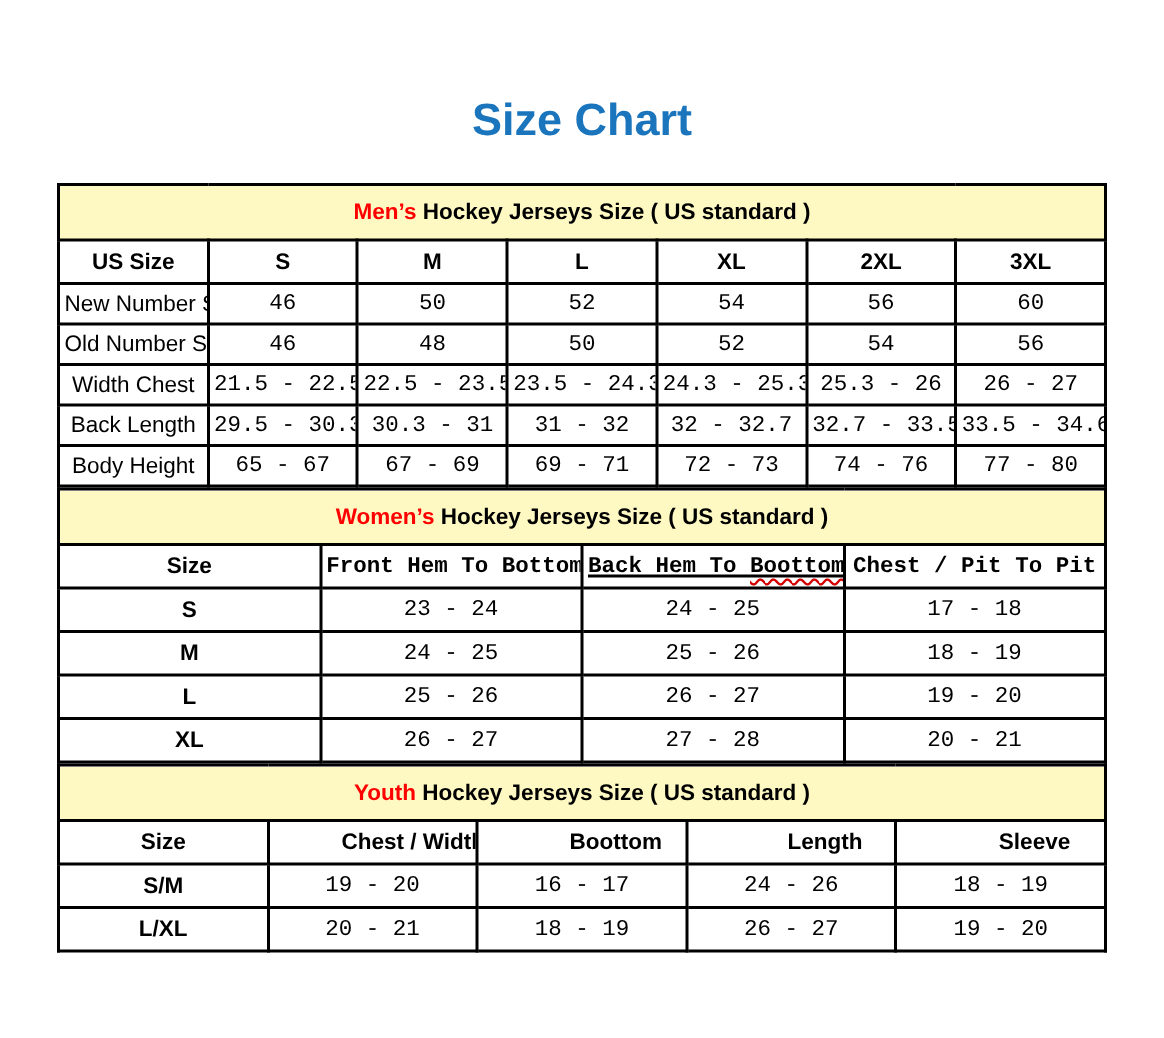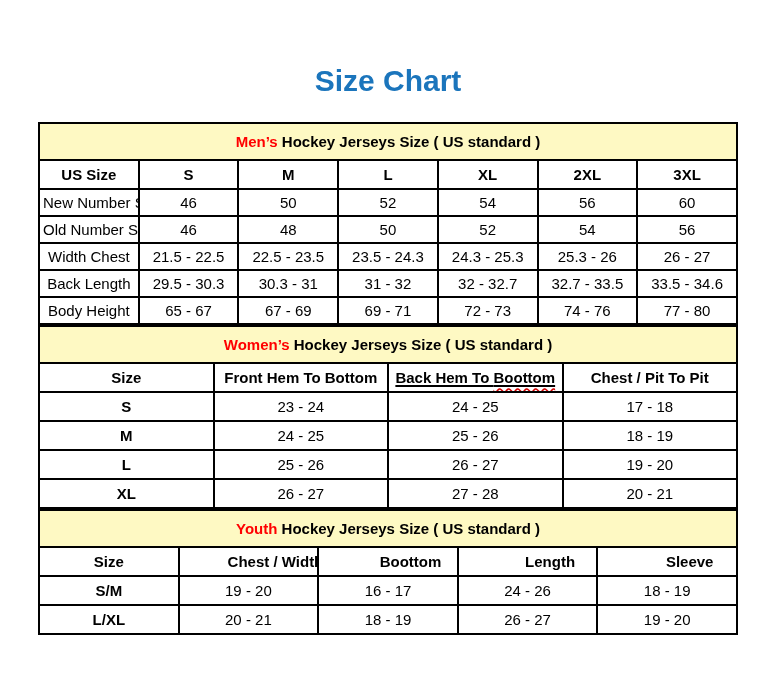--- a/index.html
+++ b/index.html
@@ -64,33 +64,34 @@
     font-weight: normal;
     background: #ffffff;
   }
   
   #table-womens tbody.data-rows th.row-label,
   #table-youth tbody.data-rows th.row-label {
     font-weight: bold;
   }
   tbody.data-rows td {
     font-weight: normal;
+    font-family: Liberation Mono, monospace;
   }
   #table-mens tbody.data-rows td,
   #table-mens tbody.data-rows th { height: 23px; }
   #table-womens tbody.data-rows td,
   #table-womens tbody.data-rows th { height: 25px; }
   #table-youth tbody.data-rows td,
   #table-youth tbody.data-rows th { height: 25px; }
 
   
   #table-mens   .header-row th:first-child   { width: 20.4%; border-radius: 12px; }
   #table-mens   .header-row th:not(:first-child) { width: 13.26%; }
   #table-womens .header-row th:first-child   { width: 20.7%; }
-  #table-womens .header-row th:not(:first-child) { width: 26.43%; }
+  #table-womens .header-row th:not(:first-child) { width: 26.43%; font-family: Liberation Mono, monospace; }
   #table-youth  .header-row th:first-child   { width: 21.0%; }
   #table-youth  .header-row th:not(:first-child) { width: 19.75%; padding-left: 48px; }
 
   
   .ul {
     text-decoration: underline;
     text-decoration-thickness: 1.5px;
     text-underline-offset: 2px;
   }
   .wavy {

